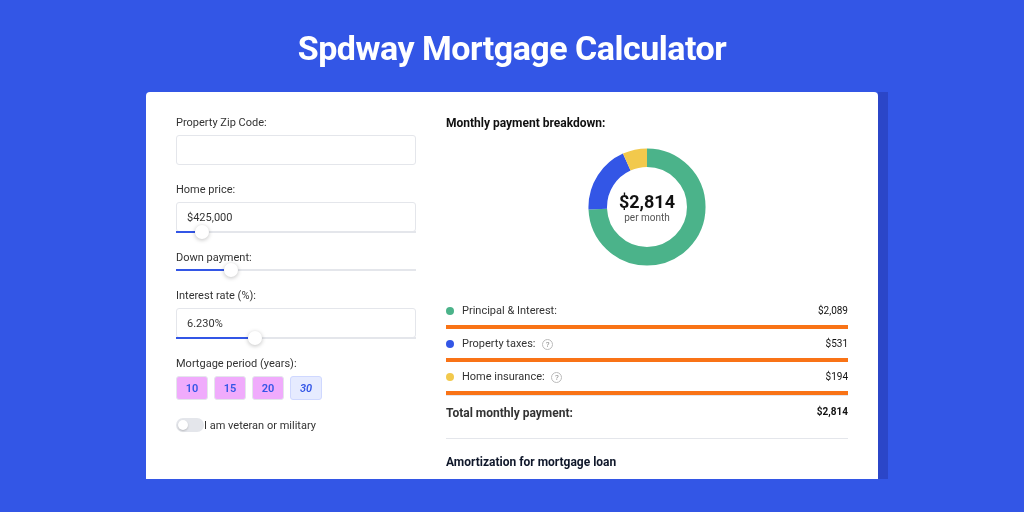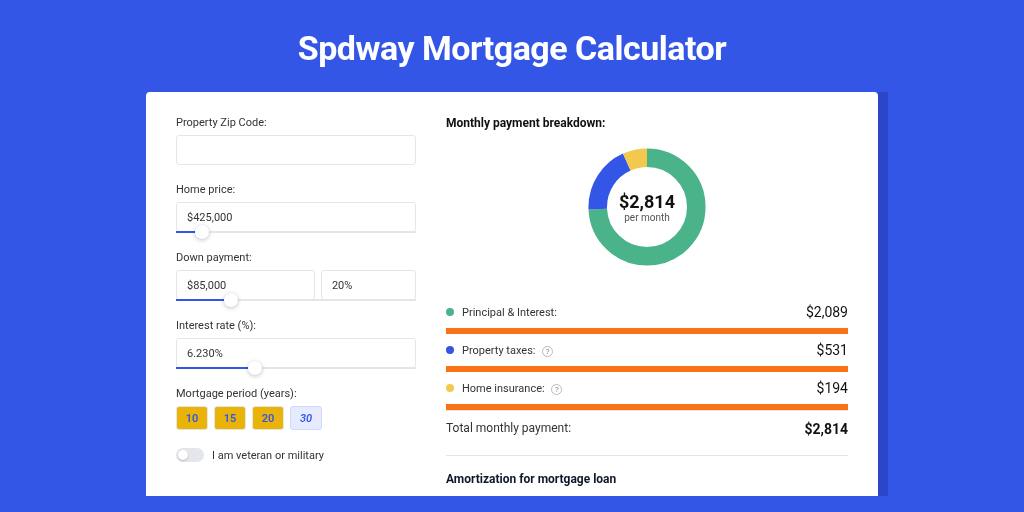--- a/index.html
+++ b/index.html
@@ -13,41 +13,41 @@
   .label { font-size: 11px; color: #333; margin-bottom: 6px; }
   .input { width: 100%; height: 30px; border: 1px solid #e4e6eb; background: #fff; border-radius: 3px; padding: 0 10px; font-size: 11px; color: #333; }
   .field { margin-bottom: 18px; position: relative; }
   .row { display: flex; gap: 6px; }
   .row .input:first-child { flex: 1.6; }
   .row .input:last-child { flex: 1; }
   .slider-track { height: 2px; background: #e4e6eb; position: relative; margin-top: -1px; }
   .slider-fill { position: absolute; left: 0; top: 0; height: 2px; background: #3356e6; }
   .slider-thumb { position: absolute; top: -6px; width: 14px; height: 14px; border-radius: 50%; background: #fff; box-shadow: 0 1px 4px rgba(0,0,0,.25); }
   .period-row { display: flex; gap: 6px; }
-  .period-btn { width: 32px; height: 24px; border: 1px solid #e4e6eb; background: #eab308; border-radius: 3px; font-size: 11px; color: #3356e6; display:flex; align-items:center; justify-content:center; cursor:pointer; font-weight:600; }
+  .period-btn { width: 32px; height: 24px; border: 1px solid #e4e6eb; background: #f0abfc; border-radius: 3px; font-size: 11px; color: #3356e6; display:flex; align-items:center; justify-content:center; cursor:pointer; font-weight:600; }
   .period-btn.active { background: #e6ebff; border-color: #cfd8ff; font-style: italic; }
-  .toggle-row { display: flex; align-items: center; gap: 8px; margin-top: 16px; }
+  .toggle-row { display: flex; align-items: center; gap: 0; margin-top: 16px; }
   .toggle { width: 28px; height: 14px; background: #e4e6eb; border-radius: 10px; position: relative; cursor:pointer; }
   .toggle::after { content:""; position:absolute; left:2px; top:2px; width:10px; height:10px; background:#fff; border-radius:50%; box-shadow:0 1px 2px rgba(0,0,0,.2); }
   .toggle-label { font-size: 11px; color: #333; }
   .section-title { font-size: 12px; font-weight: 700; color: #111; margin-bottom: 12px; }
   .donut-wrap { display: flex; justify-content: center; margin: 12px 0 24px; }
   .donut { width: 130px; height: 130px; position: relative; }
   .donut svg { transform: rotate(-90deg); }
   .donut-center { position: absolute; inset: 0; display: flex; flex-direction: column; align-items: center; justify-content: center; }
   .donut-value { font-size: 18px; font-weight: 700; color: #111; }
   .donut-sub { font-size: 10px; color: #555; }
-  .legend-row { display: flex; align-items: center; padding: 8px 0; border-bottom: 6px solid #f97316; font-size: 11px; }
+  .legend-row { display: flex; align-items: center; padding: 8px 0; border-bottom: 4px solid #f97316; font-size: 11px; }
   .legend-row:last-of-type { border-bottom: none; }
   .legend-dot { width: 8px; height: 8px; border-radius: 50%; margin-right: 8px; flex-shrink:0; }
   .legend-label { color: #333; flex: 1; }
-  .legend-val { color: #111; font-size: 14px; }
+  .legend-val { color: #111; font-size: 10px; }
   .info-icon { display:inline-flex; width:11px; height:11px; border:1px solid #bbb; border-radius:50%; align-items:center; justify-content:center; font-size:8px; color:#888; margin-left:4px; }
   .total-row { display:flex; padding: 10px 0 18px; font-size: 12px; font-weight:700; color:#111; border-top:1px solid #e4e6eb; }
-  .total-row .legend-label { font-weight:400; }
+  .total-row .legend-label { font-weight:700; }
   .total-row .legend-val { font-weight:700; }
   .amort { border-top:1px solid #e4e6eb; padding-top:16px; }
   .amort-title { font-size:12px; font-weight:700; color:#0f172a; margin-bottom:10px; }
   .amort-text { font-size:10.5px; color:#444; line-height:1.5; }
 </style>
 </head>
 <body>
 
 <h1 class="page-title">Spdway Mortgage Calculator</h1>
 
@@ -65,24 +65,20 @@
         <div class="label">Home price:</div>
         <input class="input" value="$425,000" style="">
         <div class="slider-track">
           <div class="slider-fill" style="width:8%"></div>
           <div class="slider-thumb" style="left:8%"></div>
         </div>
       </div>
 
       <div class="field">
         <div class="label">Down payment:</div>
-        <div class="row">
-          <input class="input" value="$85,000" style="">
-          <input class="input" value="20%" style="">
-        </div>
         <div class="slider-track">
           <div class="slider-fill" style="width:20%"></div>
           <div class="slider-thumb" style="left:20%"></div>
         </div>
       </div>
 
       <div class="field">
         <div class="label">Interest rate (%):</div>
         <input class="input" value="6.230%" style="">
         <div class="slider-track">

